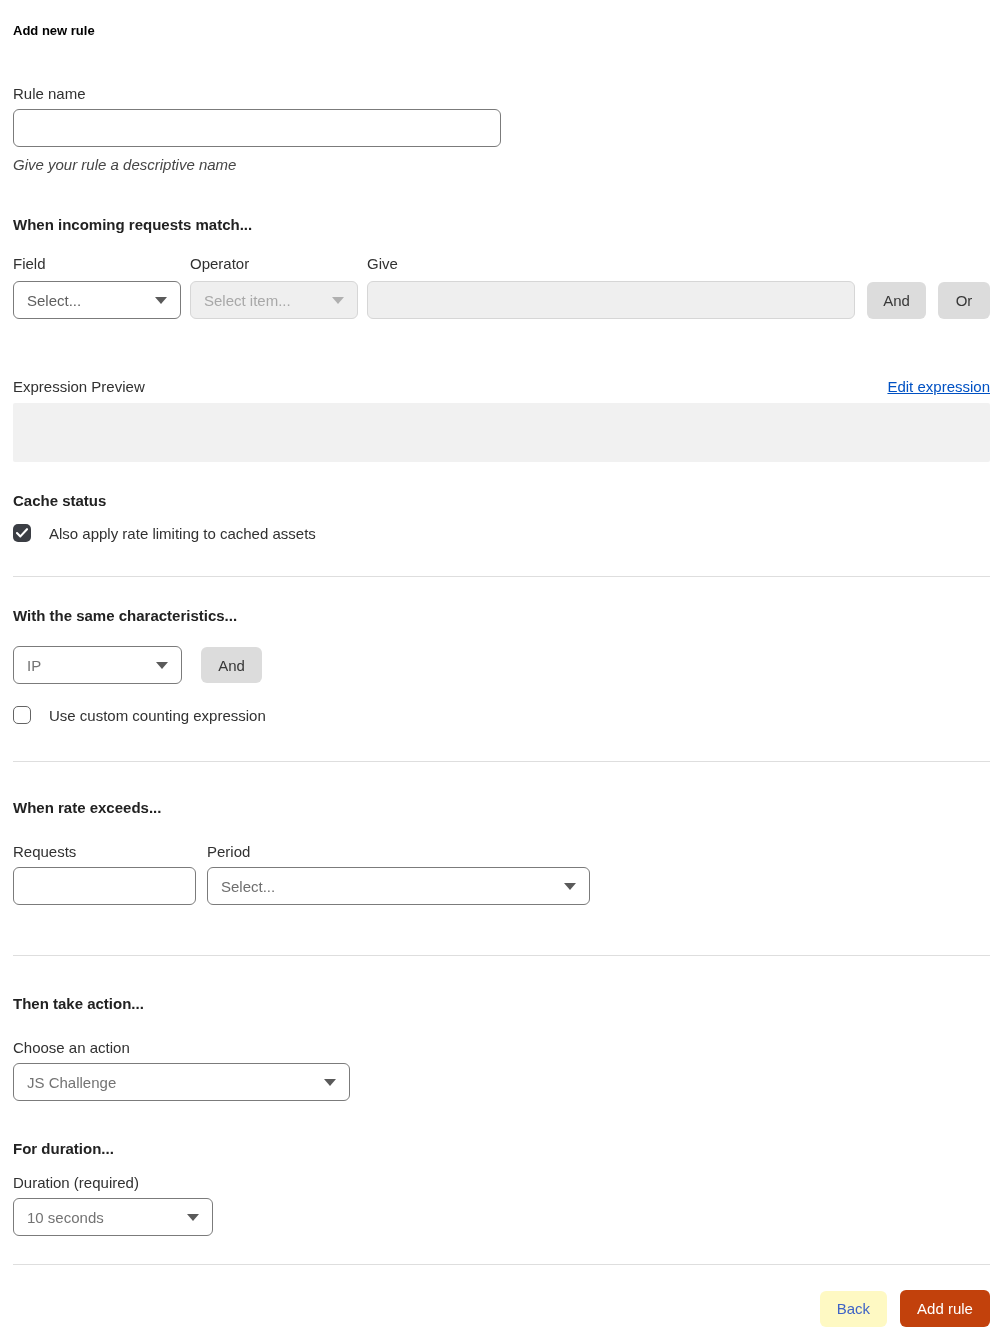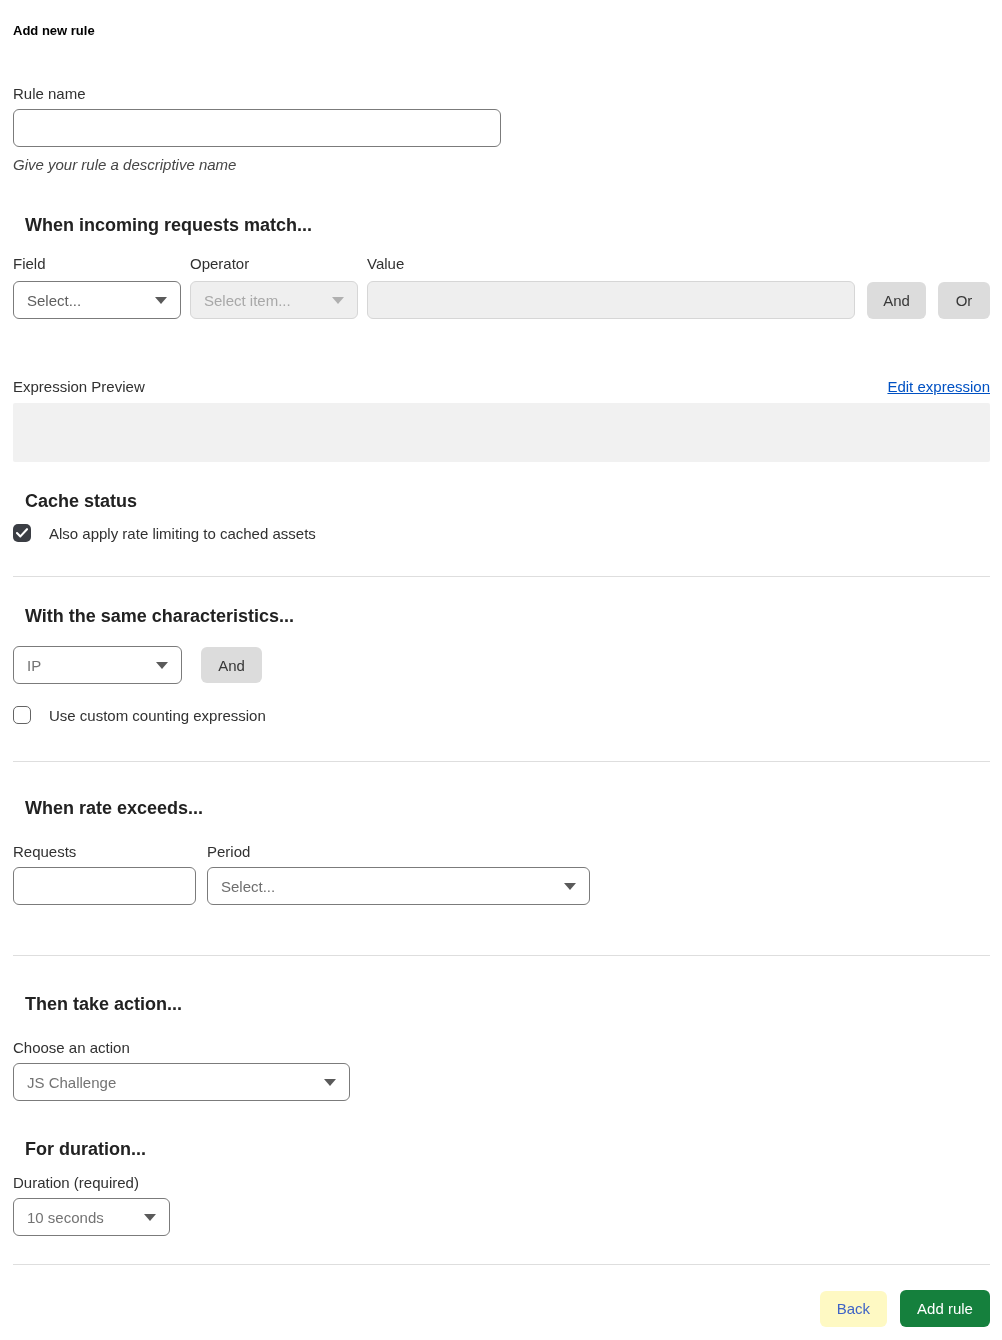--- a/index.html
+++ b/index.html
@@ -16,21 +16,21 @@
 
   .page-title {
     margin: 18px 0 0 0;
     font-size: 13px; line-height: 26px; font-weight: 700; color: #000000;
   }
 
   .field-label { display: block; font-size: 15px; line-height: 19px; color: #313131; }
   .helper-text { margin-top: 8px; font-size: 15px; line-height: 19px; color: #464646; font-style: italic; }
 
   .section-heading {
-    font-size: 18px; line-height: 22px; font-weight: 700; color: #222; margin: 12px;
+    font-size: 15px; line-height: 22px; font-weight: 700; color: #222; margin: 0;
   }
 
   .text-input {
     height: 38px; border: 1px solid #7b7b7b; border-radius: 6px;
     background: #fff; padding: 0 12px; font-size: 15px; color: #313131; width: 100%;
     font-family: "Liberation Sans", sans-serif;
   }
   .text-input.disabled { background: #efefef; border-color: #d6d6d6; }
 
   .select {
@@ -95,31 +95,31 @@
   .char-and { margin-left: 19px; height: 36px; width: 61px; padding: 0; }
 
   
   .rate-labels { display: flex; margin-top: 23px; }
   .rate-labels .lbl-requests { width: 194px; }
   .rate-controls { display: flex; margin-top: 6px; }
   .input-requests { width: 183px; }
   .select-period { width: 383px; margin-left: 11px; }
 
   .select-action { width: 337px; margin-top: 6px; }
-  .select-duration { width: 157px; margin-top: 6px; }
+  .select-duration { width: 200px; margin-top: 6px; }
 
   .footer { display: flex; justify-content: flex-end; align-items: center; margin-top: 25px; }
   .btn-back {
     height: 36px; min-width: 66px; padding: 0 17px; background: #fef9c3; border: none;
     border-radius: 6px; color: #3e63c6; font-size: 15px; cursor: pointer;
     font-family: "Liberation Sans", sans-serif;
   }
   .btn-primary {
     height: 37px; min-width: 90px; padding: 0 17px; margin-left: 13px;
-    background: #15803d; border: none; border-radius: 6px; color: #ffffff;
+    background: #c2410c; border: none; border-radius: 6px; color: #ffffff;
     font-size: 15px; cursor: pointer; font-family: "Liberation Sans", sans-serif;
   }
 
   
   .mt-rule-label { margin-top: 40px; }
   .mt-rule-input { margin-top: 6px; }
   .mt-match-head { margin-top: 40px; }
   .mt-cache-head { margin-top: 28px; }
   .mt-cache-check { margin-top: 12px; }
   .mt-div1 { margin-top: 34px; }
@@ -146,21 +146,21 @@
   <div class="mt-rule-input" style="width:488px;">
     <input class="text-input" type="text" value="" style="">
   </div>
   <div class="helper-text">Give your rule a descriptive name</div>
 
   <h2 class="section-heading mt-match-head">When incoming requests match...</h2>
 
   <div class="match-labels">
     <span class="field-label lbl-field">Field</span>
     <span class="field-label lbl-operator">Operator</span>
-    <span class="field-label">Value</span>
+    <span class="field-label">Give</span>
   </div>
 
   <div class="match-controls">
     <div class="select select-field">
       <span class="sel-text placeholder">Select...</span>
       <span class="caret"></span>
     </div>
     <div class="select select-operator disabled">
       <span class="sel-text">Select item...</span>
       <span class="caret light"></span>

